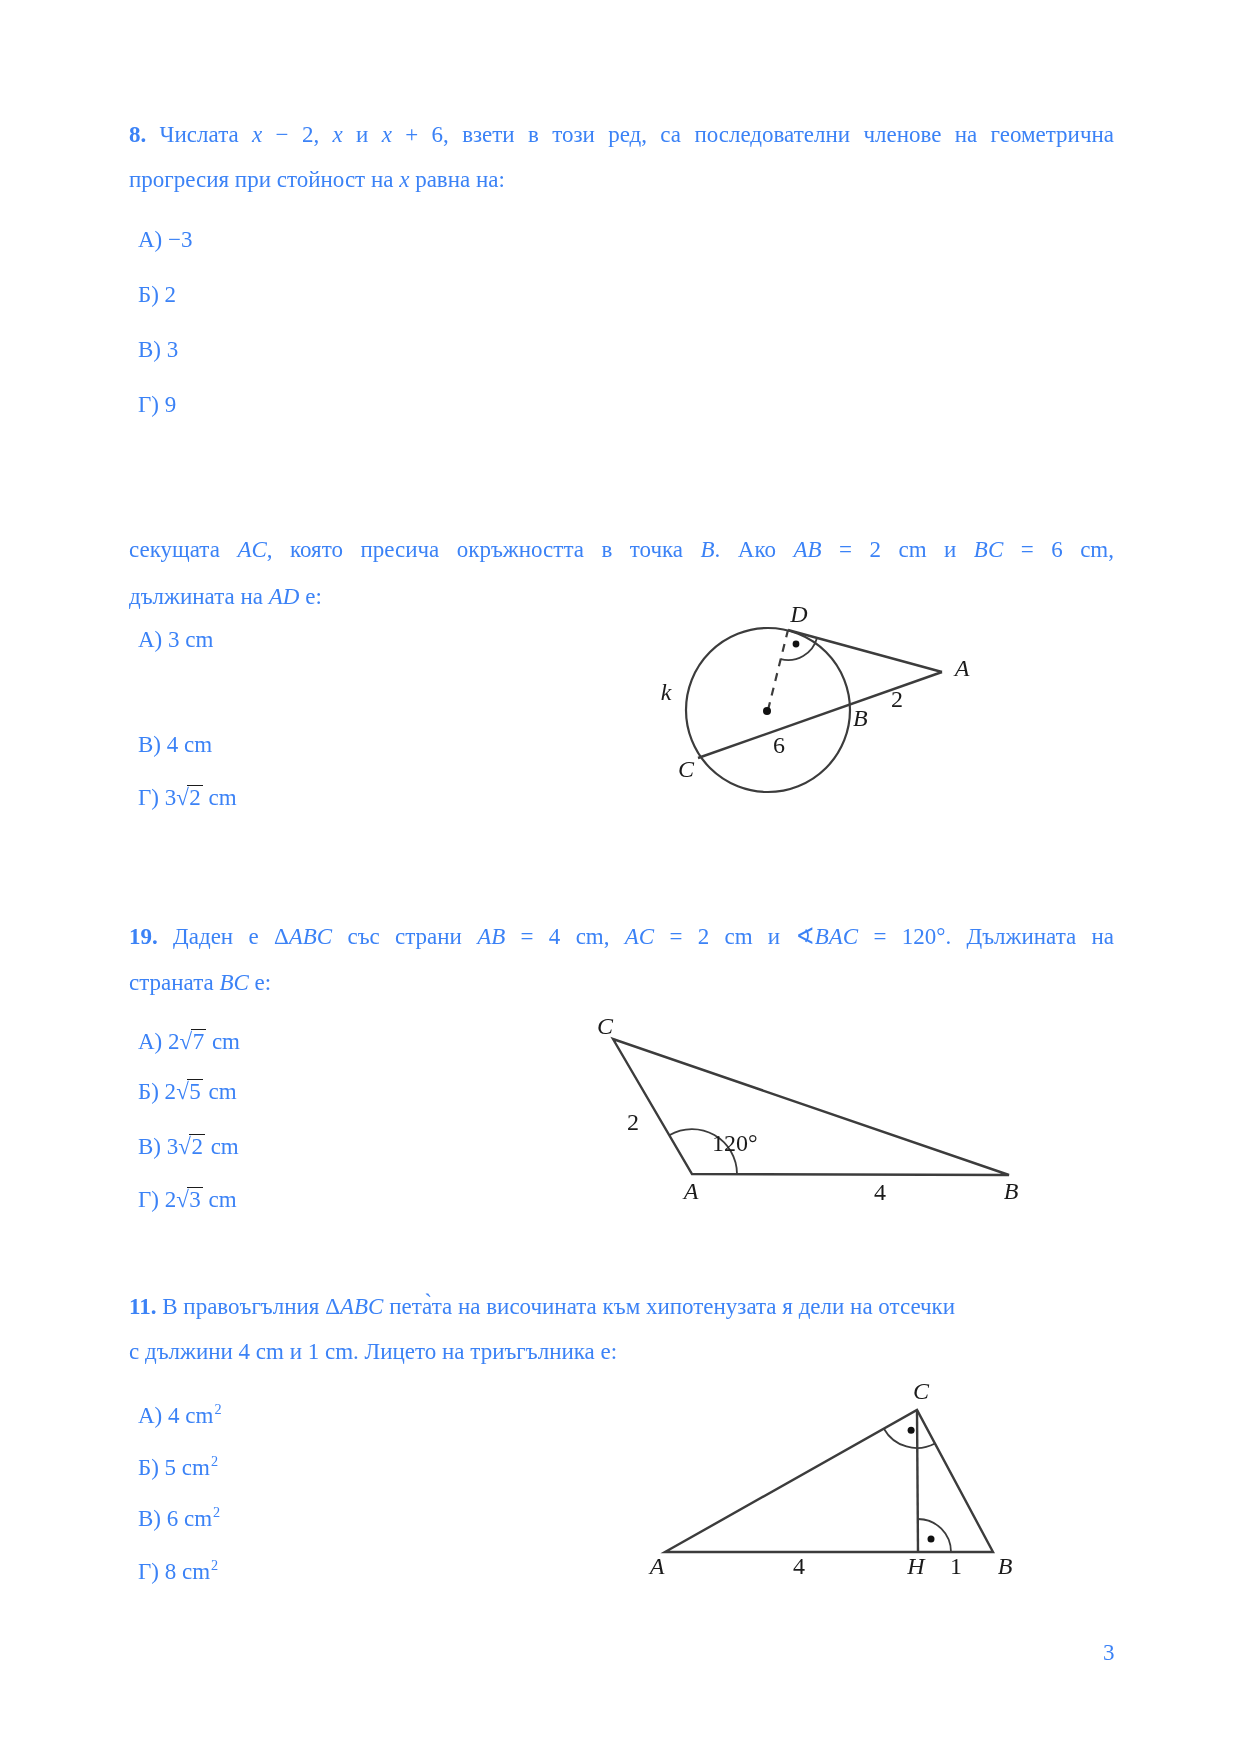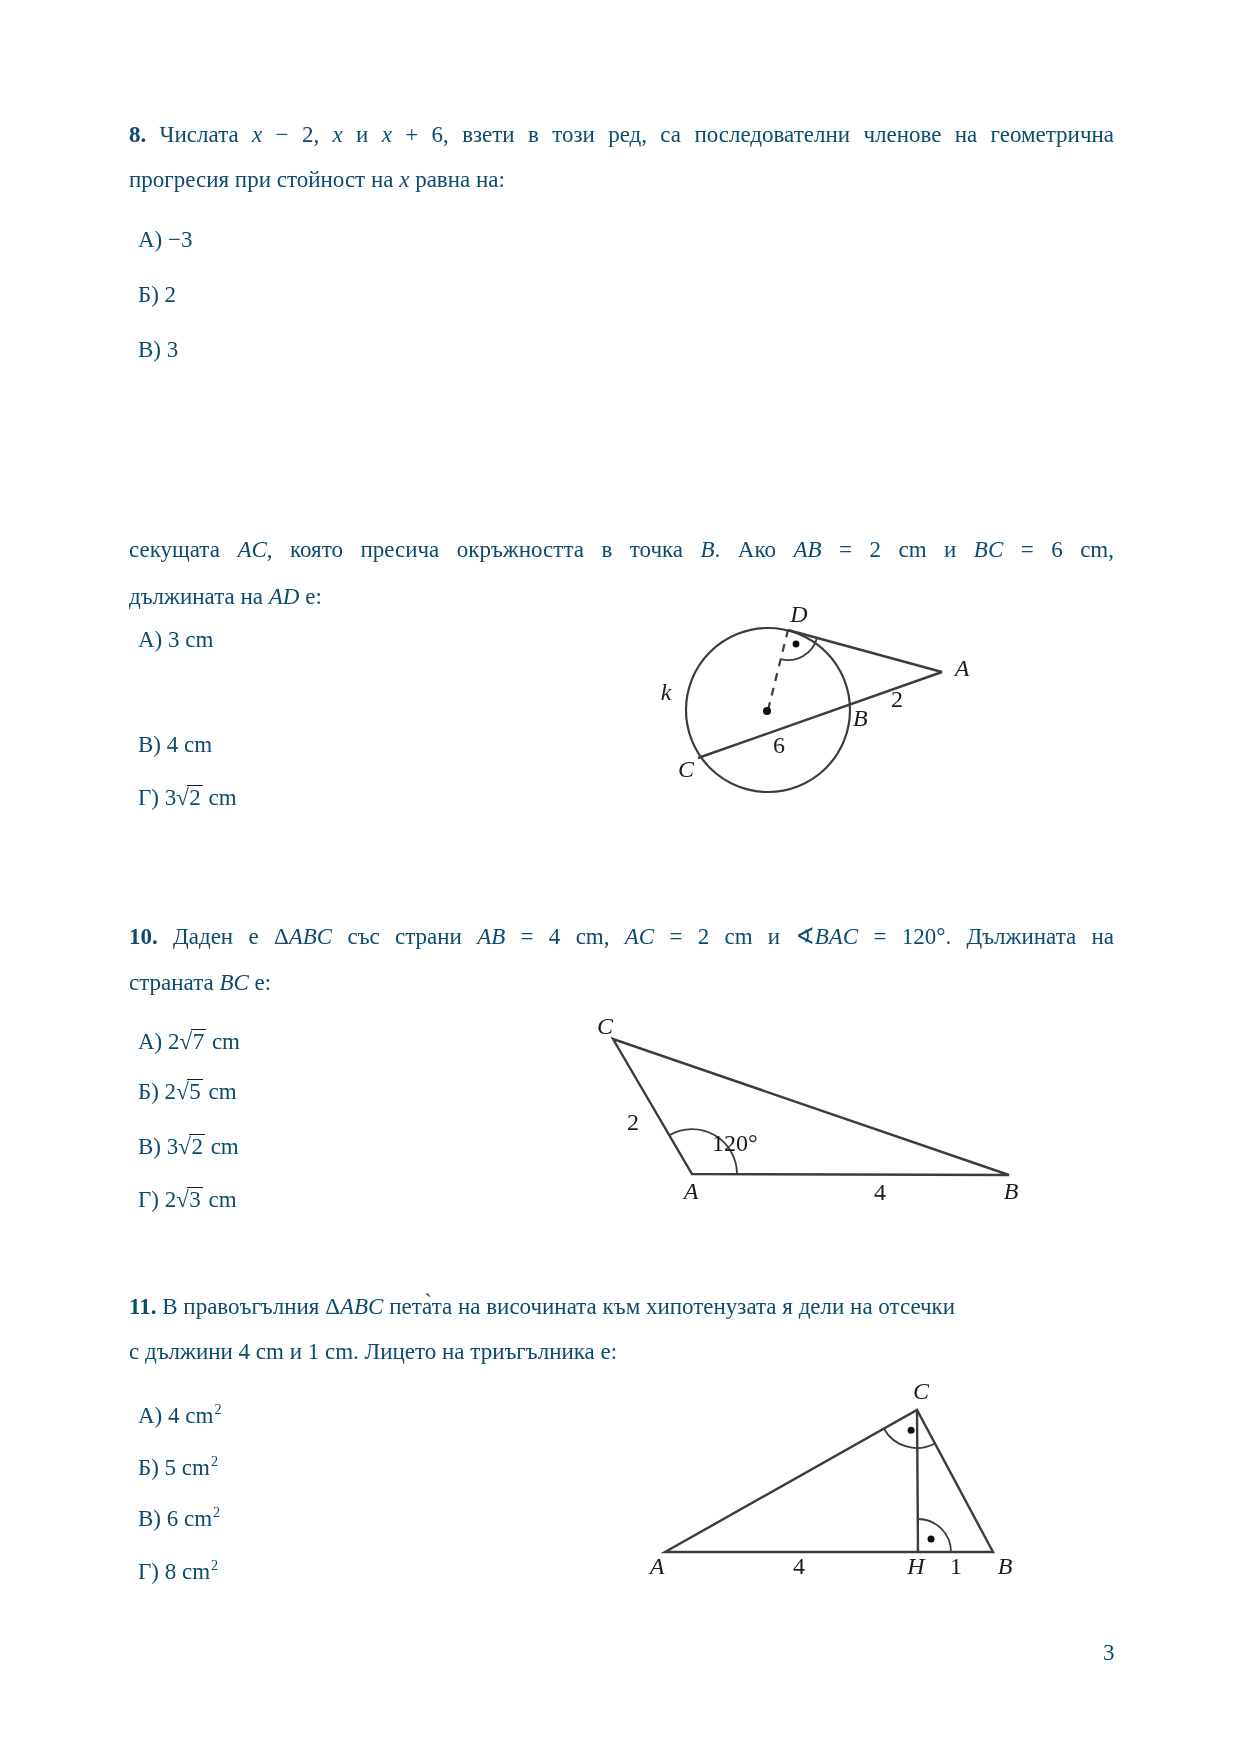--- a/index.html
+++ b/index.html
@@ -2,21 +2,21 @@
 <html><head>
 <meta charset="utf-8">
 <style>
   html,body{margin:0;padding:0;background:#ffffff;}
   .page{
     position:relative;
     width:1241px;
     height:1755px;
     background:#ffffff;
     font-family:"Liberation Serif", serif;
-    color:#0c4a6e;
+    color:#3b82f6;
     overflow:hidden;
   }
   .line{
     position:absolute;
     left:129px;
     width:985px;
     font-size:23px;
     line-height:30px;
   }
   .just{ text-align:justify; text-align-last:justify; }
@@ -52,20 +52,21 @@
 </head>
 <body>
 
 <div class="page">
 
   <div class="line just rich" style="top:120px"><b>8.</b> Числата  <i>x</i> − 2, <i>x</i>  и  <i>x</i> + 6,  взети в този ред, са последователни членове на геометрична</div>
   <div class="line rich" style="top:165px">прогресия при стойност на <i>x</i> равна на:</div>
   <div class="line opt rich" style="top:225px">А) −3</div>
   <div class="line opt rich" style="top:280px">Б) 2</div>
   <div class="line opt rich" style="top:335px">В) 3</div>
+  <div class="line opt rich" style="top:390px">Г) 9</div>
 
   <div class="line just rich" style="top:535px">секущата  <i>AC</i>,  която  пресича  окръжността  в  точка  <i>B</i>.  Ако  <i>AB</i> = 2 cm  и  <i>BC</i> = 6 cm,</div>
   <div class="line rich" style="top:582px">дължината на  <i>AD</i>  е:</div>
   <div class="line opt rich" style="top:625px">А) 3 cm</div>
   <div class="line opt rich" style="top:730px">В) 4 cm</div>
   <div class="line opt rich" style="top:783px">Г) 3<span class="sq">√<span class="rd">2</span></span> cm</div>
 
   <svg class="diagram" style="left:600px; top:595px;" width="420" height="210" viewBox="600 595 420 210">
     <circle class="shape" cx="768" cy="710" r="82" stroke-width="2.2"></circle>
     <line x1="768" y1="710" x2="788" y2="630" stroke-width="2.2" stroke-dasharray="8 7"></line>
@@ -76,21 +77,21 @@
     <circle class="dot" cx="767" cy="711" r="4"></circle>
     <text class="itl" x="799" y="622" text-anchor="middle">D</text>
     <text class="itl" x="666" y="700" text-anchor="middle">k</text>
     <text class="itl" x="962" y="676" text-anchor="middle">A</text>
     <text class="itl" x="853" y="726" text-anchor="start">B</text>
     <text class="itl" x="686" y="777" text-anchor="middle">C</text>
     <text x="897" y="707" text-anchor="middle">2</text>
     <text x="779" y="753" text-anchor="middle">6</text>
   </svg>
 
-  <div class="line just rich" style="top:922px"><b>10.</b>  Даден  е  Δ<i>ABC</i>  със  страни  <i>AB</i> = 4 cm,  <i>AC</i> = 2 cm  и  ∢<i>BAC</i> = 120°.  Дължината  на</div>
+  <div class="line just rich" style="top:922px"><b>19.</b>  Даден  е  Δ<i>ABC</i>  със  страни  <i>AB</i> = 4 cm,  <i>AC</i> = 2 cm  и  ∢<i>BAC</i> = 120°.  Дължината  на</div>
   <div class="line rich" style="top:968px">страната <i>BC</i> е:</div>
   <div class="line opt rich" style="top:1027px">А) 2<span class="sq">√<span class="rd">7</span></span> cm</div>
   <div class="line opt rich" style="top:1077px">Б) 2<span class="sq">√<span class="rd">5</span></span> cm</div>
   <div class="line opt rich" style="top:1132px">В) 3<span class="sq">√<span class="rd">2</span></span> cm</div>
   <div class="line opt rich" style="top:1185px">Г) 2<span class="sq">√<span class="rd">3</span></span> cm</div>
 
   <svg class="diagram" style="left:580px; top:1010px;" width="460" height="200" viewBox="580 1010 460 200">
     <path d="M 692 1174 L 1009 1175 L 613 1039 Z" stroke-width="2.4"></path>
     <path d="M 737 1174 A 45 45 0 0 0 669.3 1135.2" stroke-width="1.8"></path>
     <text class="itl" x="605" y="1034" text-anchor="middle">C</text>

